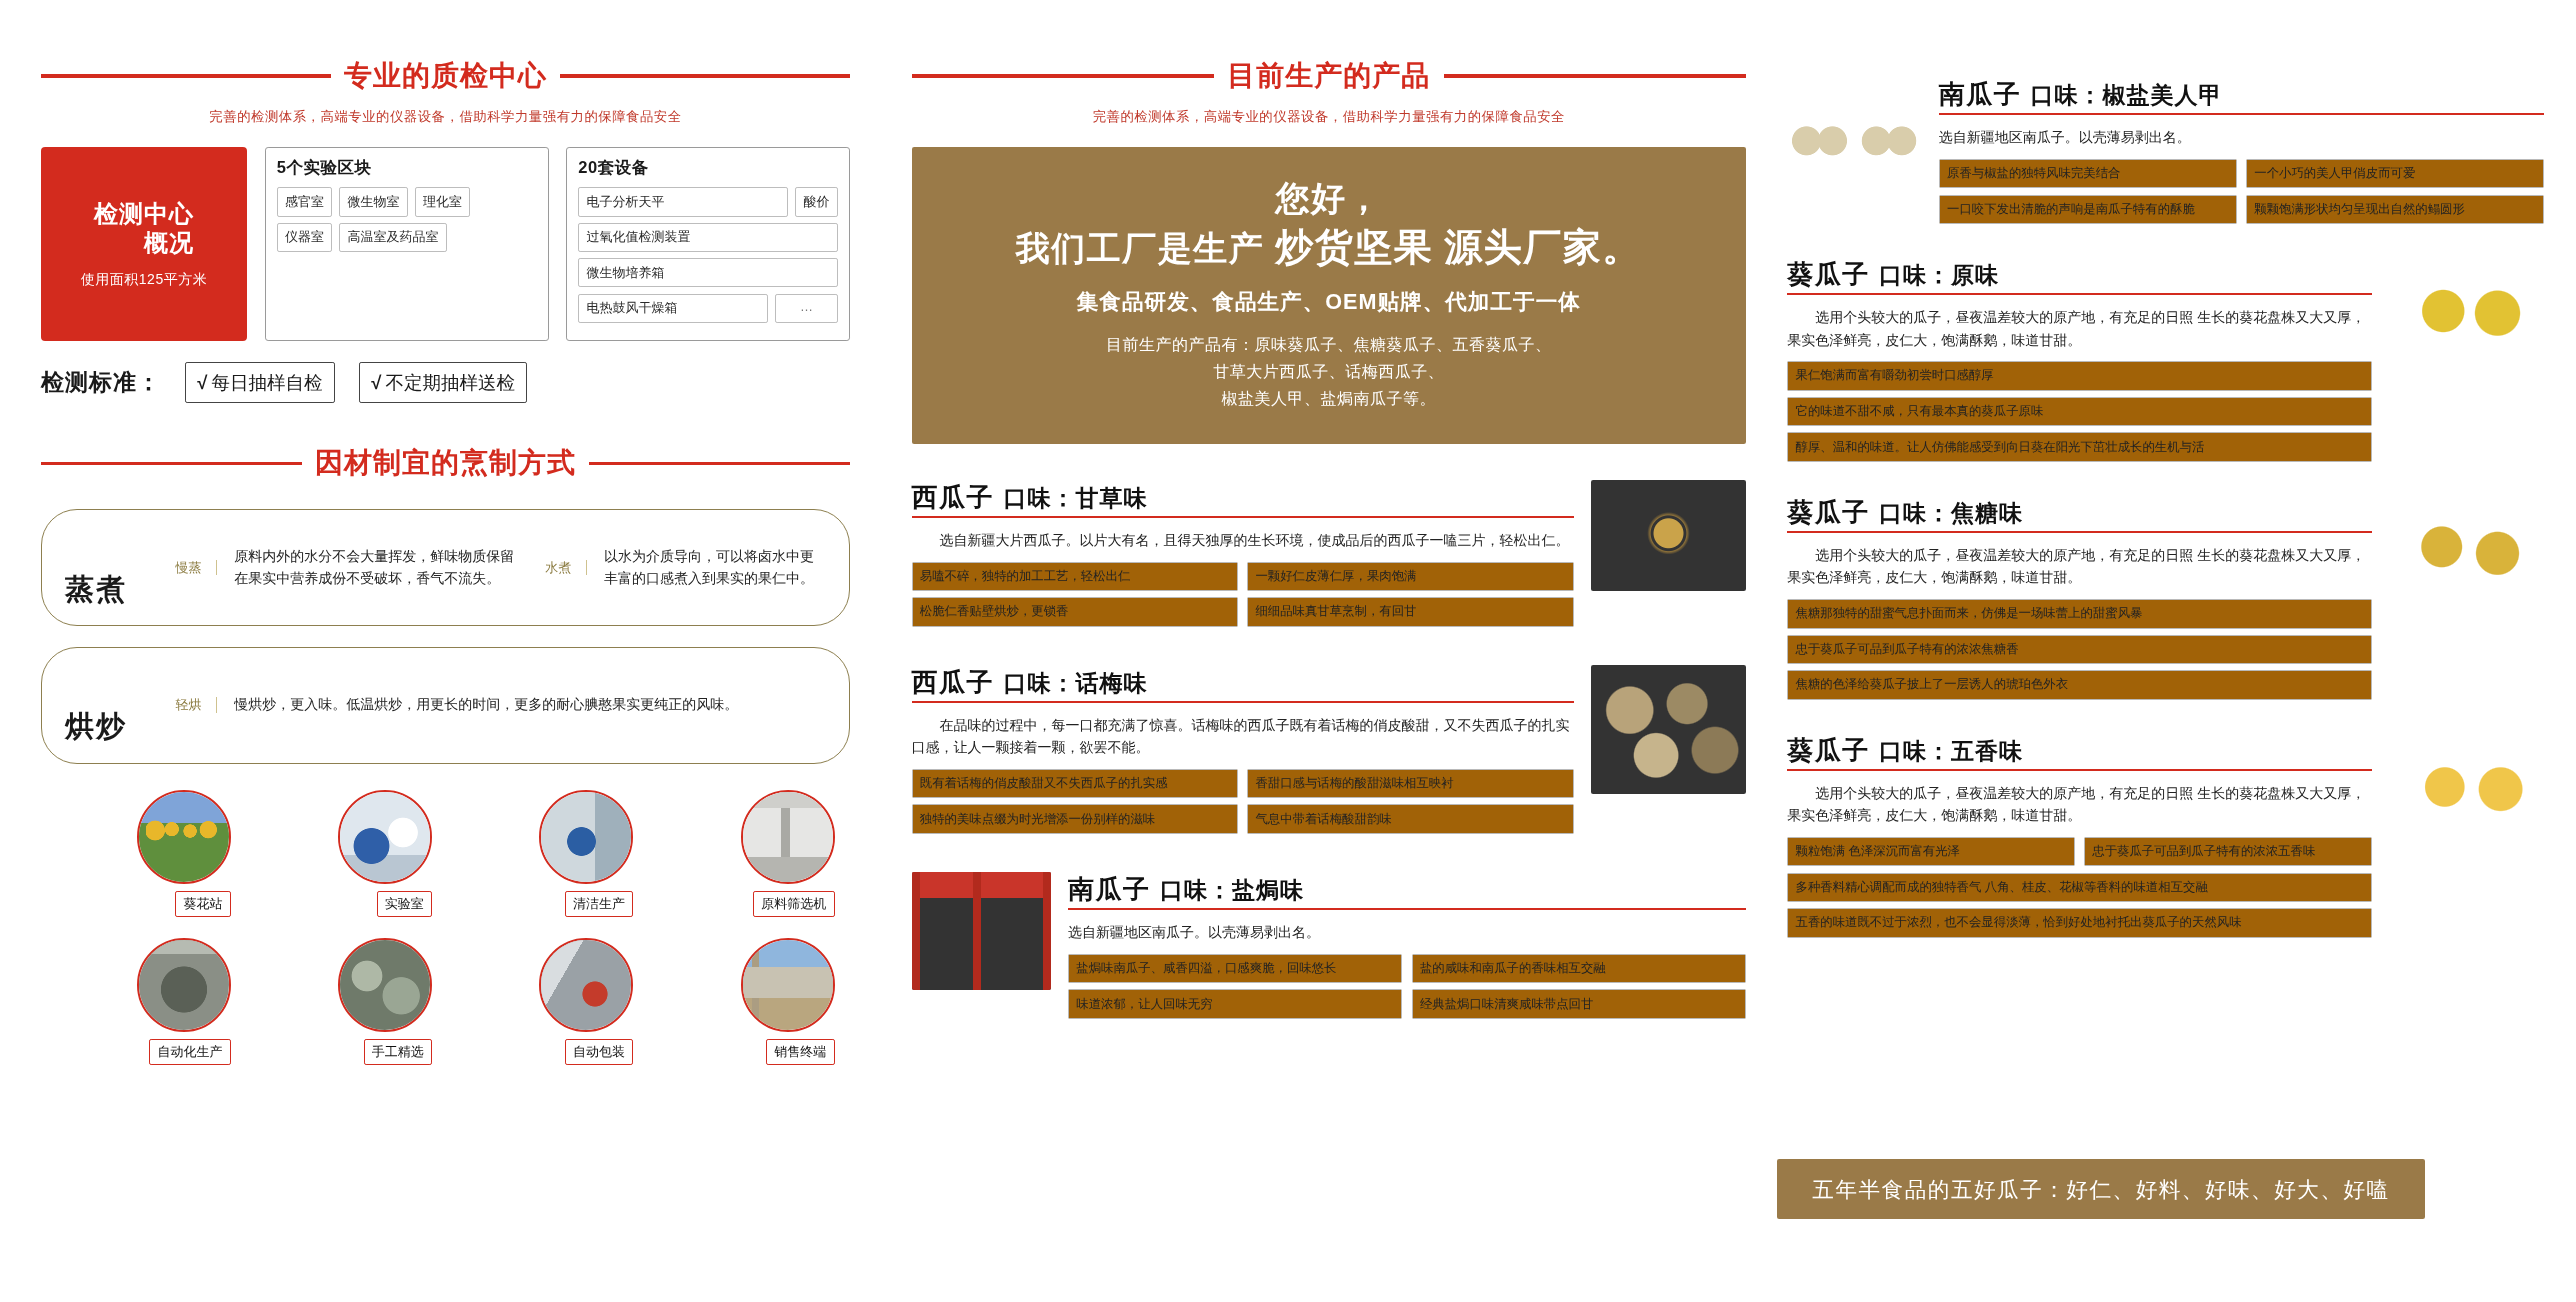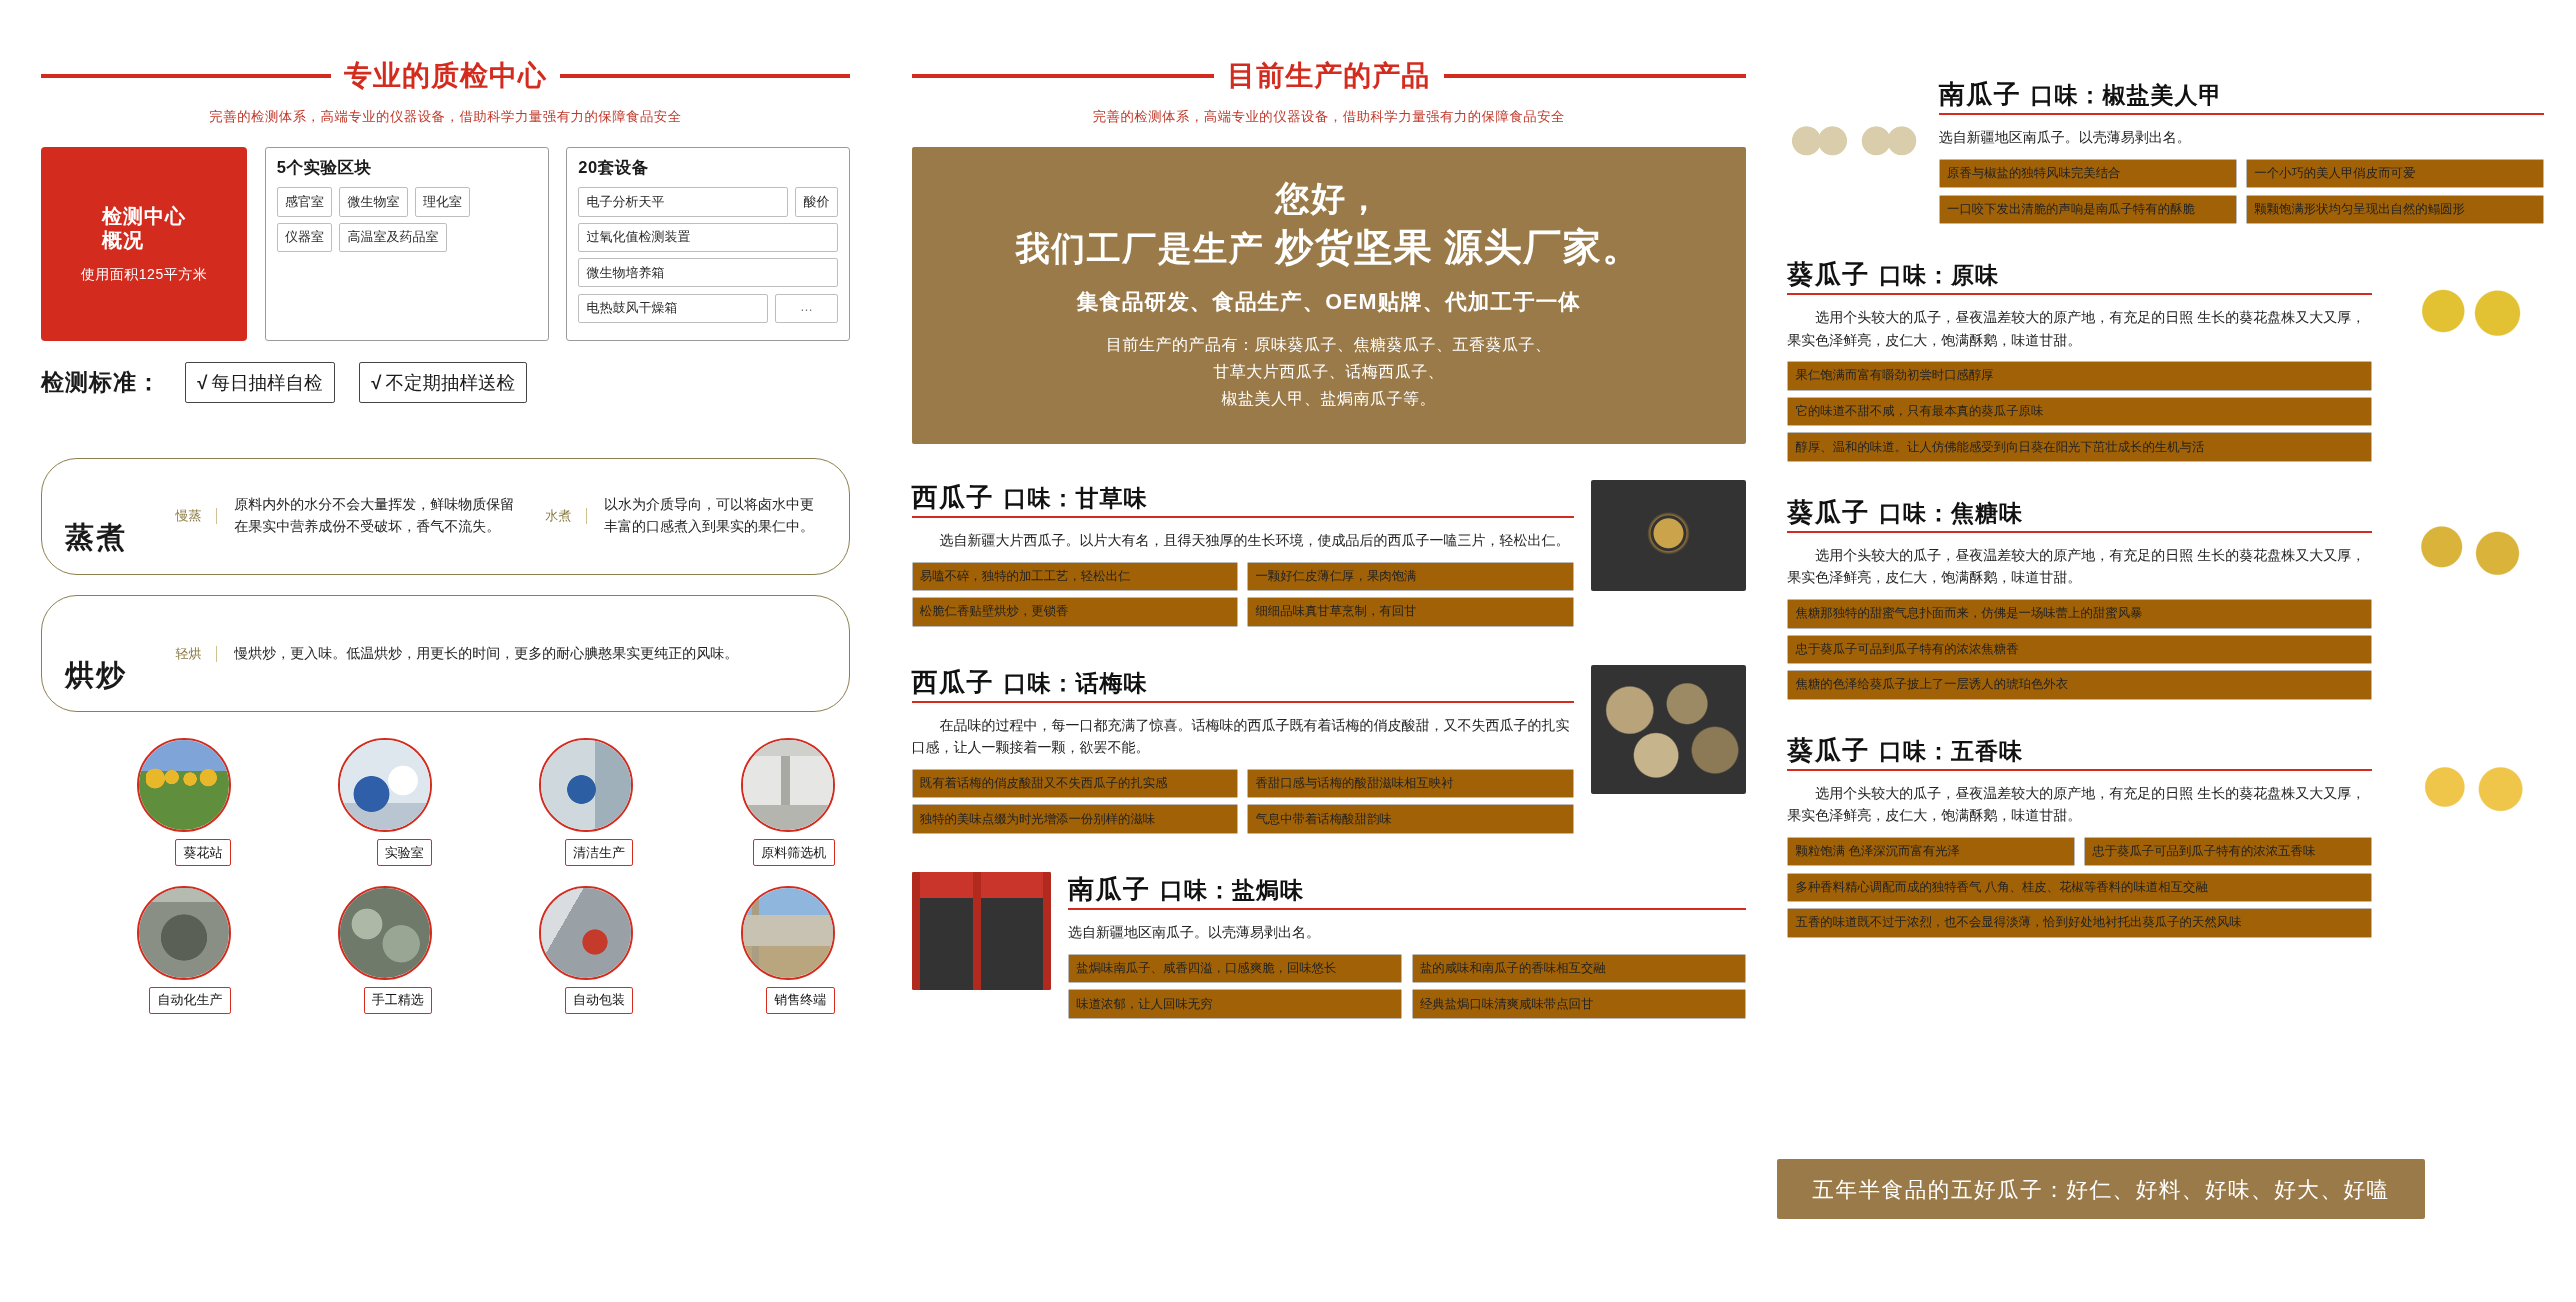--- a/index.html
+++ b/index.html
@@ -70,24 +70,24 @@
     color: #fff;
     border-radius: 4.1px;
     display: flex;
     flex-direction: column;
     align-items: center;
     justify-content: center;
     padding: 17.5px 5.2px;
     box-sizing: border-box;
   }
   .qc-badge .t1 {
-    font-size: 20px;
+    font-size: 24px;
     font-weight: bold;
     line-height: 1.22;
-    text-align: left;
+    text-align: right;
     letter-spacing: 1px;
   }
   .qc-badge .t2 {
     margin-top: 13.4px;
     font-size: 14px;
     letter-spacing: 0.5px;
   }
   .qc-box {
     flex: 1 1 0;
     border: 1.5px solid #9a9a9a;
@@ -535,20 +535,25 @@
       <div class="opt">
         <span class="tick">√</span><span>每日抽样自检</span>
       </div>
       <div class="opt">
         <span class="tick">√</span><span>不定期抽样送检</span>
       </div>
     </div>
 
     <div style="height:41px"></div>
 
+    <div class="sec-head">
+      <div class="rule"></div>
+      <div class="title">因材制宜的烹制方式</div>
+      <div class="rule"></div>
+    </div>
 
     <div style="height:13.4px"></div>
 
     <div class="cook-card">
       <div class="cook-name">蒸煮</div>
       <div class="cook-tag">慢蒸</div>
       <div class="cook-text">原料内外的水分不会大量挥发，鲜味物质保留在果实中营养成份不受破坏，香气不流失。</div>
       <div class="cook-tag">水煮</div>
       <div class="cook-text">以水为介质导向，可以将卤水中更丰富的口感煮入到果实的果仁中。</div>
     </div>

